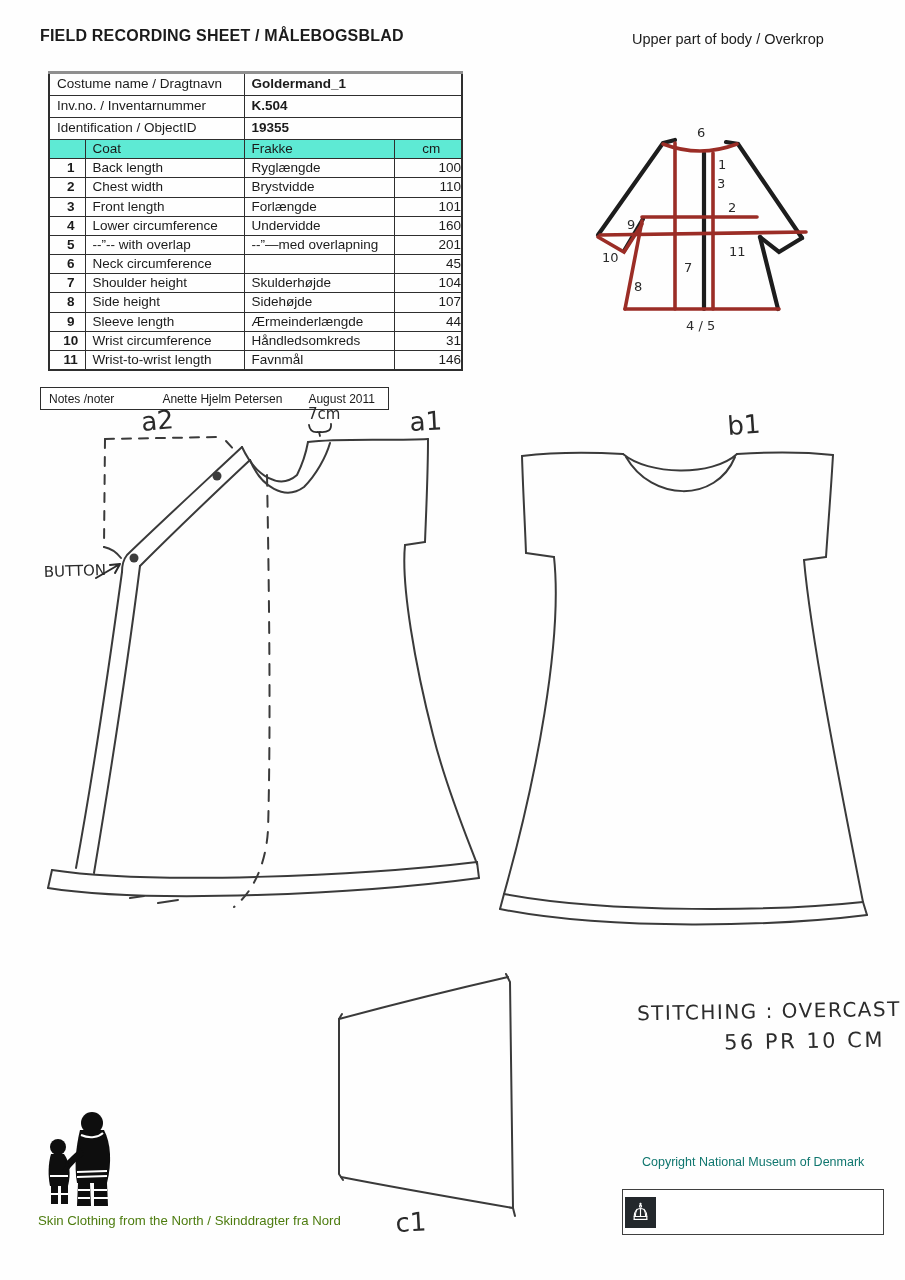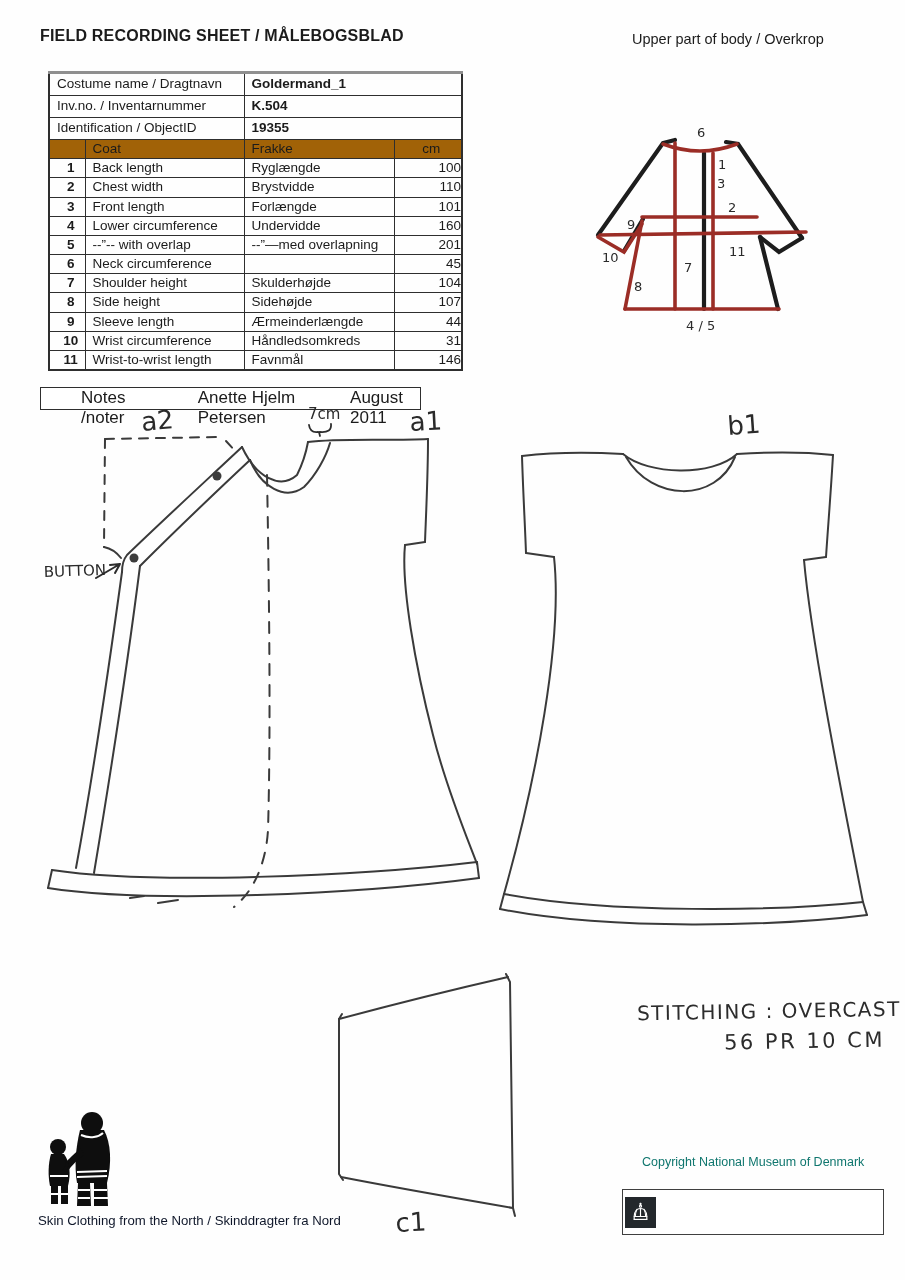--- a/index.html
+++ b/index.html
@@ -10,38 +10,38 @@
   .subtitle{left:632px;top:31px;font-size:14.5px;}
 
   
   .tblwrap{left:48px;top:71px;width:413px;}
   table.m{border-collapse:collapse;width:413px;table-layout:fixed;
           border:2px solid #2e2e2e;border-top:3px solid #8f8f8f;}
   table.m td{border:1.3px solid #2e2e2e;font-size:13.5px;line-height:1.05;
              padding:2px 0 2px 7px;overflow:hidden;white-space:nowrap;}
   tr.info td{height:17px;}
   tr.info td.val{font-weight:bold;}
-  tr.hdr td{background:#a16207;height:14px;}
+  tr.hdr td{background:#5eead4;height:14px;}
   tr.mrow td{height:14px;}
   td.c-num{text-align:center;font-weight:bold;padding:2px 0;}
   td.c-cm{text-align:right;padding:2px 8px 2px 0;}
   td.h-cm{text-align:center;padding:2px 8px 2px 0;}
 
   
   .notes{left:40px;top:387px;width:347px;height:21px;border:1.3px solid #2e2e2e;
-         display:flex;align-items:flex-start;font-size:17px;background:#fff;padding-left:32px;}
+         display:flex;align-items:center;font-size:12px;background:#fff;}
   .notes .nl{margin-left:8px;} .notes .na{margin-left:48px;} .notes .nd{margin-left:26px;}
 
   
   .hand{font-family:"DejaVu Sans",sans-serif;color:#2c2c2c;}
   .stitch1{left:637px;top:999px;font-size:20px;letter-spacing:1.5px;transform:rotate(-1deg);}
   .stitch2{left:724px;top:1029px;font-size:21px;letter-spacing:2.5px;transform:rotate(-1deg);}
 
   
-  .caption{left:38px;top:1213px;font-size:13.2px;color:#0f172a;}
+  .caption{left:38px;top:1213px;font-size:13.2px;color:#4d7c0f;}
   .copyright{left:642px;top:1155px;font-size:12.5px;color:#0f766e;}
   .logobox{left:622px;top:1189px;width:260px;height:44px;border:1.5px solid #3f3f3f;
            display:flex;align-items:center;background:#fff;}
   .crownsq{width:31px;height:31px;background:#23282c;margin-left:2px;flex:0 0 auto;
            display:flex;align-items:center;justify-content:center;}
   .museum{flex:1;text-align:center;font-family:"Liberation Serif",serif;font-size:17.5px;
           letter-spacing:3.5px;color:#191919;padding-right:4px;}
 
   svg text{font-family:"DejaVu Sans",sans-serif;}
   svg .lbl{fill:#2a2a2a;}

